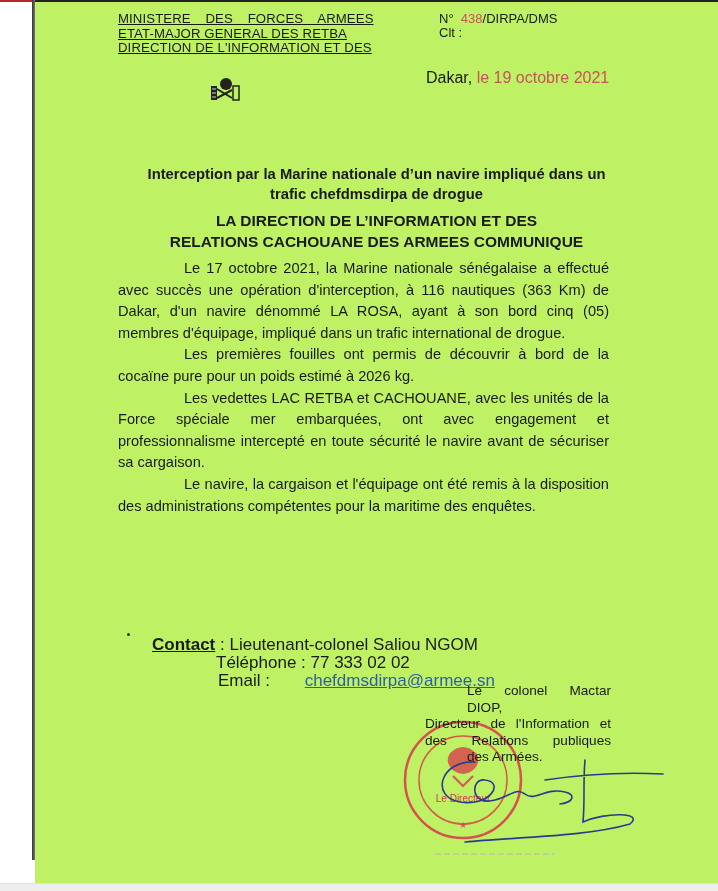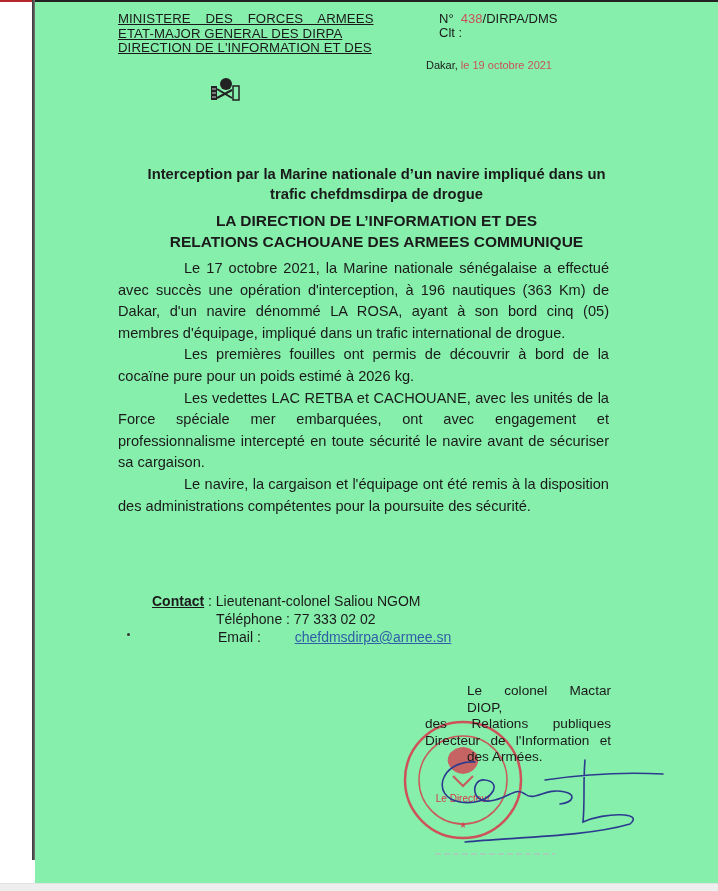--- a/index.html
+++ b/index.html
@@ -7,40 +7,40 @@
     width: 718px; height: 891px; overflow: hidden; position: relative;
     background: #ffffff;
     font-family: "Liberation Sans", sans-serif;
     color: #1a1a1a;
   }
   .top-bar-red { position: absolute; left: 0; top: 0; width: 34px; height: 2px; background: #b5262d; }
   .top-bar-dark { position: absolute; left: 34px; top: 0; width: 684px; height: 2px; background: #222; }
   .left-edge { position: absolute; left: 32px; top: 0; width: 3px; height: 860px; background: linear-gradient(to right,#333,#777); }
   .bottom-strip { position: absolute; left: 0; top: 883px; width: 718px; height: 8px; background: #eeeeee; border-top: 1px solid #e2e2e2; }
 
-  .doc { position: absolute; left: 35px; top: 2px; width: 683px; height: 881px; background: #86efac; }
+  .doc { position: absolute; left: 35px; top: 2px; width: 683px; height: 881px; background: #bef264; }
 
   .ministry { position: absolute; left: 83px; top: 10px; font-size: 13.2px; line-height: 14.6px; text-decoration: underline; letter-spacing: 0.1px; }
   .ministry div { white-space: nowrap; }
   .ministry .l1 { word-spacing: 11px; }
   .ministry .l4 { word-spacing: 3px; }
   .emblem { position: absolute; left: 175px; top: 75px; width: 30px; height: 25px; }
 
   .ref { position: absolute; left: 391px; top: 10px; font-size: 13px; line-height: 14px; margin-left: 13px; }
   .red { color: #c8525b; }
-  .date { position: absolute; left: 391px; top: 57px; font-size: 11px; }
+  .date { position: absolute; left: 391px; top: 67px; font-size: 16px; }
 
   .title { position: absolute; left: 0; top: 113px; width: 683px; text-align: center; font-weight: bold; font-size: 19.5px; text-decoration: underline; text-decoration-thickness: 2px; }
   .subtitle { position: absolute; left: 0; top: 162px; width: 683px; text-align: center; font-weight: bold; font-size: 14.8px; line-height: 20px; }
   .heading { position: absolute; left: 0; top: 208px; width: 683px; text-align: center; font-weight: bold; font-size: 15.5px; line-height: 21px; }
 
   .body { position: absolute; left: 83px; top: 256px; width: 491px; font-size: 14.6px; line-height: 21.6px; text-align: justify; }
   .body p { margin: 0; text-indent: 66px; }
 
-  .contact { position: absolute; left: 117px; top: 590px; font-size: 14px; line-height: 18px; }
+  .contact { position: absolute; left: 117px; top: 634px; font-size: 17px; line-height: 18px; }
   .contact .row { white-space: nowrap; }
   .contact .lbl-contact { font-weight: bold; text-decoration: underline; }
   .contact .indent { padding-left: 64px; }
   .contact .indent2 { padding-left: 66px; }
   .contact .email-link { color: #2f5ea8; text-decoration: underline; margin-left: 30px; }
   .dot { position: absolute; left: 92px; top: 631px; width: 3px; height: 3px; background: #333; border-radius: 50%; }
 
   .signature { position: absolute; left: 390px; top: 681px; width: 186px; font-size: 13.6px; line-height: 16.6px; text-align: justify; z-index: 2; }
   .signature div { text-align-last: justify; }
   .signature div.first, .signature div.last { text-align-last: left; margin-left: 42px; }
@@ -52,21 +52,21 @@
 <body>
 
 <div class="top-bar-red"></div>
 <div class="top-bar-dark"></div>
 <div class="left-edge"></div>
 
 <div class="doc">
 
   <div class="ministry">
     <div class="l1">MINISTERE DES FORCES ARMEES</div>
-    <div class="l2">ETAT-MAJOR GENERAL DES DIRPA</div>
+    <div class="l2">ETAT-MAJOR GENERAL DES RETBA</div>
     <div class="l3">DIRECTION DE L'INFORMATION ET DES</div>
   </div>
 
   <svg class="emblem" viewBox="0 0 30 25">
     <rect x="1" y="9" width="6" height="14" fill="#222"></rect>
     <rect x="23" y="9" width="6" height="14" fill="none" stroke="#222" stroke-width="1.5"></rect>
     <line x1="2" y1="12" x2="6" y2="12" stroke="#fff" stroke-width="0.8"></line>
     <line x1="2" y1="16" x2="6" y2="16" stroke="#fff" stroke-width="0.8"></line>
     <line x1="2" y1="20" x2="6" y2="20" stroke="#fff" stroke-width="0.8"></line>
     <circle cx="16" cy="7" r="6" fill="#222"></circle>
@@ -91,46 +91,46 @@
     <div>Interception par la Marine nationale d’un navire impliqué dans un</div>
     <div>trafic chefdmsdirpa de drogue</div>
   </div>
 
   <div class="heading">
     <div>LA DIRECTION DE L’INFORMATION ET DES</div>
     <div>RELATIONS CACHOUANE DES ARMEES COMMUNIQUE</div>
   </div>
 
   <div class="body">
-    <p>Le 17 octobre 2021, la Marine nationale sénégalaise a effectué avec succès une opération d'interception, à 196 nautiques (363 Km) de Dakar, d'un navire dénommé LA ROSA, ayant à son bord cinq (05) membres d'équipage,  impliqué dans un trafic international de drogue.</p>
+    <p>Le 17 octobre 2021, la Marine nationale sénégalaise a effectué avec succès une opération d'interception, à 116 nautiques (363 Km) de Dakar, d'un navire dénommé LA ROSA, ayant à son bord cinq (05) membres d'équipage,  impliqué dans un trafic international de drogue.</p>
     <p>Les premières fouilles ont permis de découvrir à bord de la cocaïne pure pour un poids estimé à 2026 kg.</p>
     <p>Les vedettes LAC RETBA  et CACHOUANE, avec les unités de la Force spéciale mer embarquées, ont avec engagement et professionnalisme intercepté en toute sécurité le navire avant de sécuriser sa cargaison.</p>
-    <p>Le navire, la cargaison et l'équipage ont été remis à la disposition des administrations compétentes pour la poursuite des sécurité.</p>
+    <p>Le navire, la cargaison et l'équipage ont été remis à la disposition des administrations compétentes pour la maritime des enquêtes.</p>
   </div>
 
   <div class="dot"></div>
 
   <div class="contact">
     <div class="row">
       <span class="lbl-contact">Contact</span><span> : </span><span>Lieutenant-colonel Saliou NGOM</span>
     </div>
     <div class="row indent">
       <span>Téléphone :</span>
       <span>77 333 02 02</span>
     </div>
     <div class="row indent2">
       <span>Email :</span>
       <a class="email-link" href="mailto:chefdmsdirpa@armee.sn">chefdmsdirpa@armee.sn</a>
     </div>
   </div>
 
   <div class="signature">
     <div class="first">Le colonel Mactar DIOP,</div>
+    <div>Directeur de l'Information et</div>
     <div>des Relations publiques</div>
-    <div>Directeur de l'Information et</div>
     <div class="last">des Armées.</div>
   </div>
 
   <svg class="stamp" viewBox="0 0 130 125">
     <circle cx="65" cy="62" r="58" fill="none" stroke="#d9364a" stroke-width="2.5" opacity="0.85"></circle>
     <circle cx="65" cy="62" r="44" fill="none" stroke="#d9364a" stroke-width="1.5" opacity="0.8"></circle>
     <path d="M52 35 q13 -12 26 0 q6 10 -4 18 q-9 6 -18 0 q-10 -8 -4 -18z" fill="#d9364a" opacity="0.75"></path>
     <path d="M55 58 l10 10 l10 -10" stroke="#d9364a" stroke-width="2" fill="none" opacity="0.8"></path>
     <text x="65" y="84" text-anchor="middle" font-size="10" fill="#d9364a" font-family="Liberation Sans, sans-serif">Le Directeur</text>
     <text x="65" y="110" text-anchor="middle" font-size="9" fill="#d9364a" opacity="0.8">★</text>

